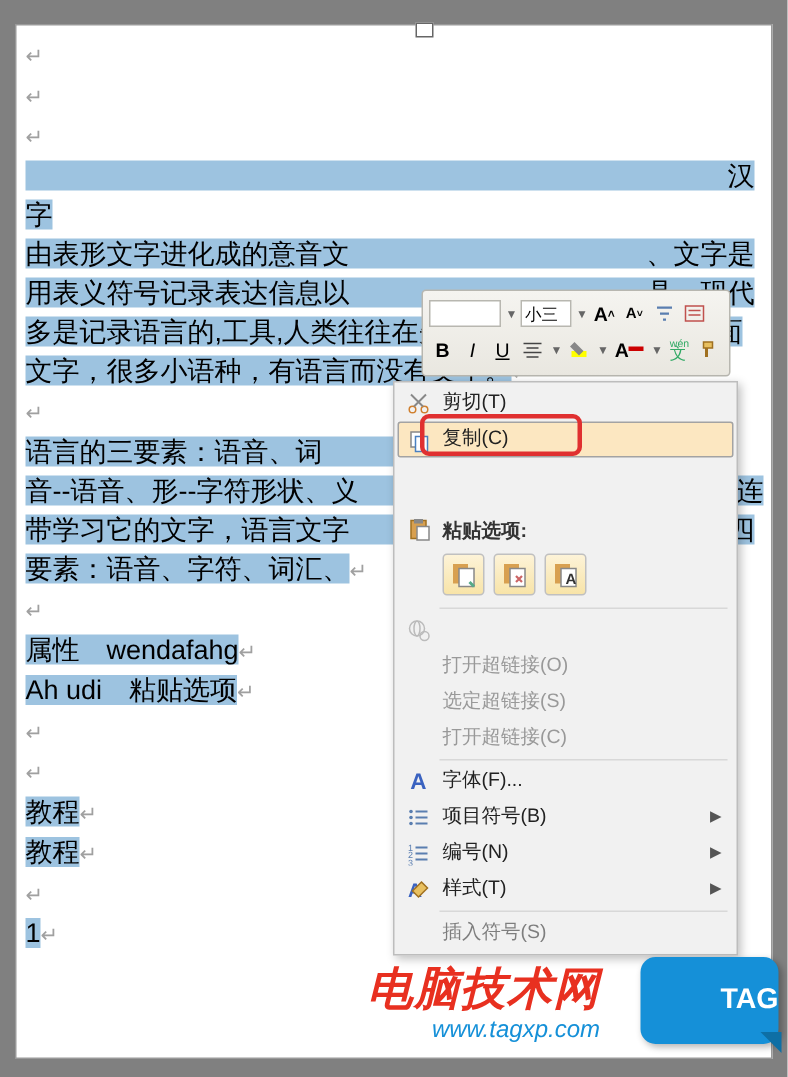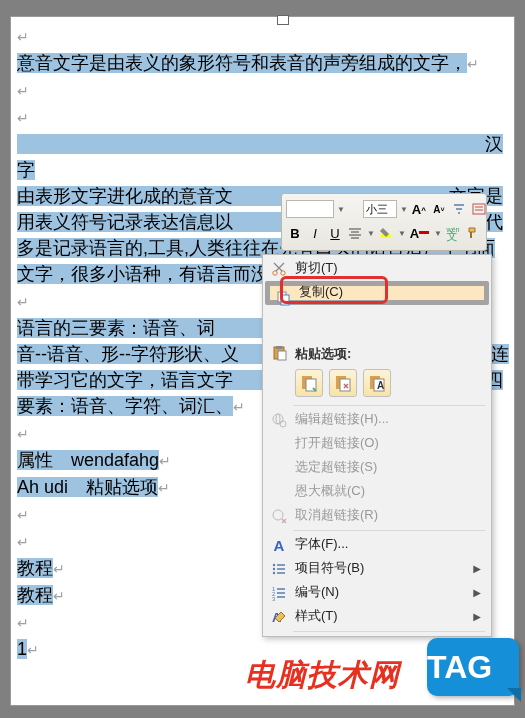--- a/index.html
+++ b/index.html
@@ -82,21 +82,21 @@
   padding: 2px;
 }
 .cm-row {
   display: flex;
   align-items: center;
   height: 24px;
   padding: 0 6px 2px 30px;
   position: relative;
   color: #222;
 }
-.cm-row.hover { background: #fce7c1; border: 5px solid #a3a3a3; border-radius: 2px; padding-left: 29px; height: 24px; }
+.cm-row.hover { background: #fce7c1; border: 1px solid #a3a3a3; border-radius: 2px; padding-left: 29px; height: 24px; }
 .cm-row.disabled { color: #999; }
 .cm-icon {
   position: absolute;
   left: 4px;
   top: 2px;
   width: 20px;
   height: 20px;
   display: flex;
   align-items: center;
   justify-content: center;
@@ -169,43 +169,42 @@
 .tag-badge {
   position: absolute;
   right: 6px;
   bottom: 22px;
   width: 92px;
   height: 58px;
   background: #1590d8;
   border-radius: 10px;
   display: flex;
   align-items: center;
-  justify-content: flex-start;
+  justify-content: flex-end;
   color: #fff;
-  font-size: 32px;
+  font-size: 19px;
   font-weight: bold;
   box-shadow: 2px 2px 5px rgba(0,0,0,0.3);
 }
 .tag-badge .fold {
   position: absolute;
   right: -2px; bottom: -6px;
   width: 0; height: 0;
   border-left: 14px solid transparent;
   border-top: 14px solid #0e6fa5;
 }
 </style>
 </head>
 <body>
 
 <div class="page">
   <div class="tab-marker"></div>
 
   <div class="content">
     <span class="line"><span class="para-mark">↵</span></span>
-    <span class="line"><span class="sel">意音文字是由表义的象形符号和表音的声旁组成的文字，</span><span class="para-mark">↵</span></span>
     <span class="line"><span class="para-mark">↵</span></span>
     <span class="line"><span class="para-mark">↵</span></span>
     <span class="line"><span class="sel">　　　　　　　　　　　　　　　　　　　　　　　　　　汉字</span></span>
     <span class="line"><span class="sel">由表形文字进化成的意音文　　　　　　　　　　　、文字是</span></span>
     <span class="line"><span class="sel">用表义符号记录表达信息以　　　　　　　　　　　具。现代</span></span>
     <span class="line"><span class="sel">多是记录语言的,工具,人类往往在先有口头的语言后产生书面</span></span>
     <span class="line"><span class="sel">文字，很多小语种，有语言而没有文字。</span><span class="para-mark">↵</span></span>
     <span class="line"><span class="para-mark">↵</span></span>
     <span class="line"><span class="sel">语言的三要素：语音、词　　　　　　　　　的三要素是：</span></span>
     <span class="line"><span class="sel">音--语音、形--字符形状、义　　　　　　　　们语言，往往连</span></span>
@@ -220,21 +219,21 @@
     <span class="line"><span class="sel">教程</span><span class="para-mark">↵</span></span>
     <span class="line"><span class="para-mark">↵</span></span>
     <span class="line"><span class="sel">1</span><span class="para-mark">↵</span></span>
   </div>
 </div>
 
 <div class="mini-toolbar">
   <div class="mt-row">
     <input class="mt-input" value="" style="width: 48px;">
       <span class="dd">▼</span>
-    <input class="mt-input" style="width: 34px; margin-left: 16px;" value="小三">
+    <input class="mt-input" style="width: 34px;" value="小三">
       <span class="dd">▼</span>
     <span class="mt-btn" style="font-weight:bold">A<sup style="font-size:8px">˄</sup></span>
     <span class="mt-btn" style="font-weight:bold;font-size:10px">A<sup style="font-size:7px">˅</sup></span>
     <span class="mt-btn">
       <svg width="14" height="12">
           <path d="M2 2h10M4 6h6M6 10h2" stroke="#5a7eb0" stroke-width="1.5"></path>
         </svg>
     </span>
     <span class="mt-btn">
       <svg width="14" height="12">
@@ -338,44 +337,34 @@
   <div class="cm-sep"></div>
 
   <div class="cm-row disabled">
     <span class="cm-icon">
       <svg width="16" height="16">
           <circle cx="7" cy="7" r="5" fill="none" stroke="#bbb"></circle>
           <ellipse cx="7" cy="7" rx="2" ry="5" fill="none" stroke="#bbb"></ellipse>
           <circle cx="12" cy="12" r="3" fill="none" stroke="#bbb"></circle>
         </svg>
     </span>
-    <span class="cm-label">编辑超链接(H)...</span>
   </div>
 
   <div class="cm-row disabled">
     <span class="cm-label">打开超链接(O)</span>
   </div>
 
   <div class="cm-row disabled">
     <span class="cm-label">选定超链接(S)</span>
   </div>
 
   <div class="cm-row disabled">
-    <span class="cm-label">恩大概就(C)</span>
-  </div>
-
-  <div class="cm-row disabled">
-    <span class="cm-icon">
-      <svg width="16" height="16">
-          <circle cx="7" cy="7" r="5" fill="none" stroke="#bbb"></circle>
-          <path d="M11 11l4 4M15 11l-4 4" stroke="#caa" stroke-width="1.3"></path>
-        </svg>
-    </span>
-    <span class="cm-label">取消超链接(R)</span>
-  </div>
+    <span class="cm-label">打开超链接(C)</span>
+  </div>
+
 
   <div class="cm-sep"></div>
 
   <div class="cm-row">
     <span class="cm-icon" style="color:#3a62c0;font-weight:bold;font-size:15px">A</span>
     <span class="cm-label">字体(F)...</span>
   </div>
 
 
   <div class="cm-row">
@@ -410,25 +399,29 @@
           <text x="1" y="13" font-size="13" font-weight="bold" fill="#3a62c0">A</text>
           <path d="M10 3l4 4-6 6-4-4z" fill="#e8c060" stroke="#a07020"></path>
         </svg>
     </span>
     <span class="cm-label">样式(T)</span>
     <span class="cm-arrow">▶</span>
   </div>
 
   <div class="cm-sep"></div>
 
+  <div class="cm-row" style="opacity:0.55">
+    <span class="cm-label">插入符号(S)</span>
+  </div>
 </div>
 
 <div class="red-box"></div>
 
 <div class="watermark">
   <div class="wm-main">
     <span style="color:#e83020">电脑技术网</span>
   </div>
+  <div class="wm-url">www.tagxp.com</div>
 </div>
 <div class="tag-badge">
   <span>TAG</span>
   <div class="fold"></div>
 </div>
 
 </body></html>

